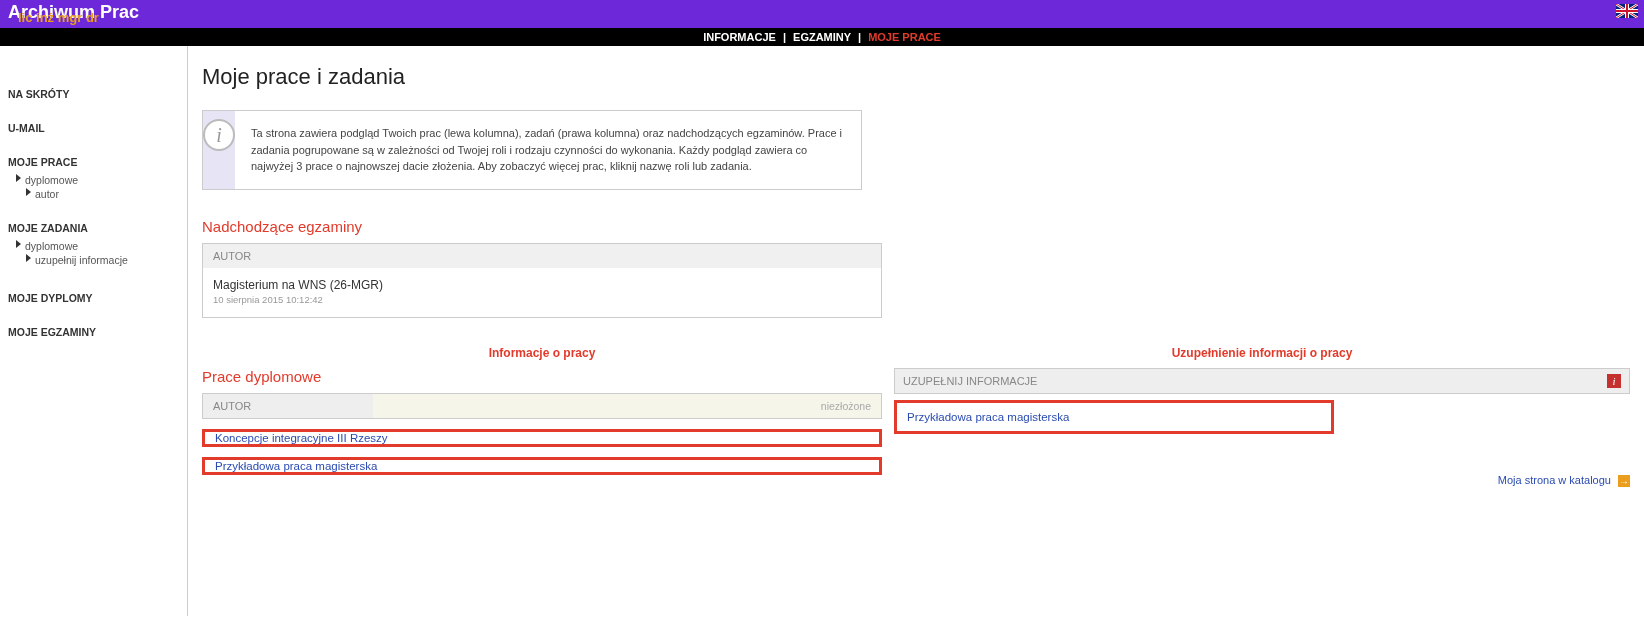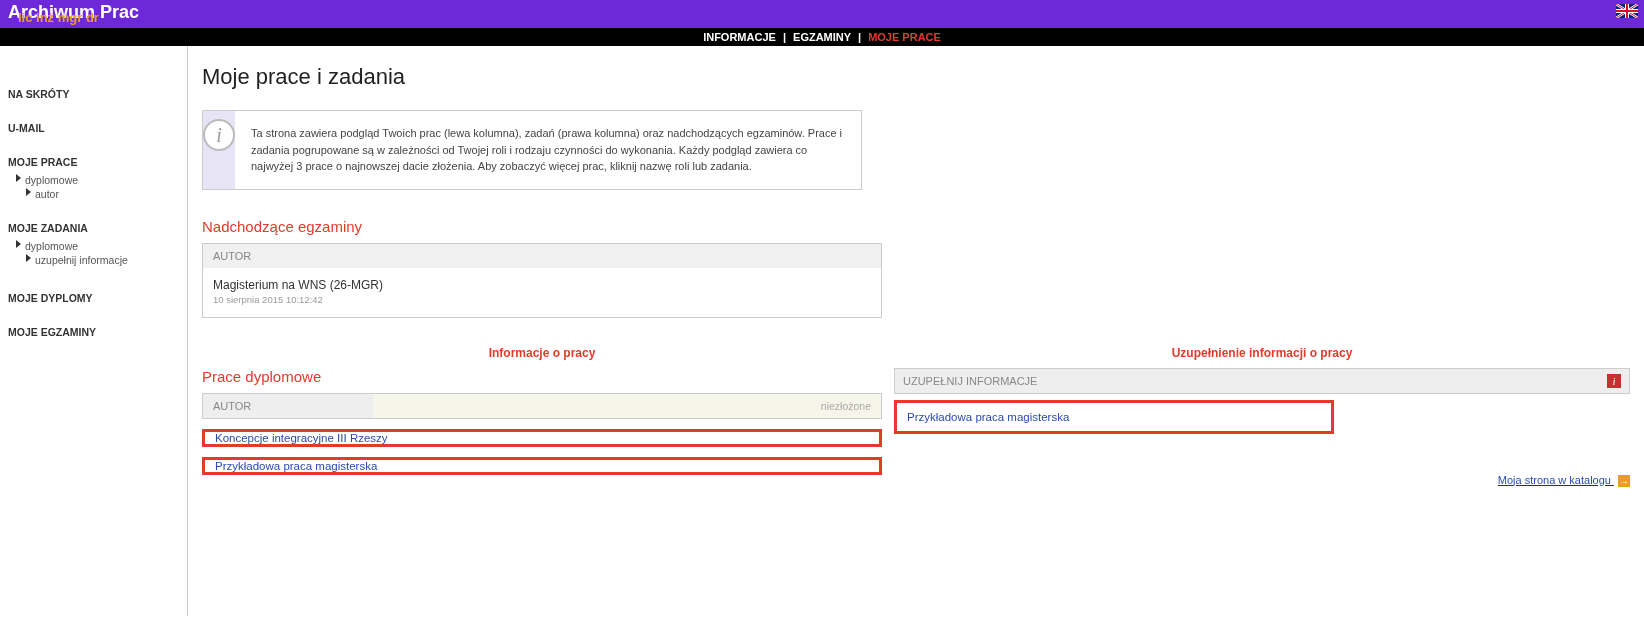--- a/index.html
+++ b/index.html
@@ -40,21 +40,21 @@
   .annot { color: #e23b2b; font-weight: bold; font-size: 12px; text-align: center; margin-bottom: 8px; }
   .list-header { display: flex; justify-content: space-between; border: 1px solid #ccc; }
   .list-header .lbl { background: #eee; flex: 0 0 170px; color: #888; padding: 6px 10px; font-size: 11px; }
   .list-header .rest { flex: 1; background: #f6f5e9; text-align: right; color: #aaa; font-size: 10.5px; padding: 6px 10px; }
   .thesis-row { border: 3px solid #e23b2b; padding: 0 10px; margin-top: 10px; }
   .thesis-row a, .task-row a { color: #2a4bb0; text-decoration: none; font-size: 11.5px; }
   .tasks-header { display: flex; align-items: center; border: 1px solid #ccc; background: #eee; color: #888; padding: 5px 8px; font-size: 11px; margin-top: 0; }
   .tasks-header .fill { flex: 1; }
   .info-sq { width: 14px; height: 14px; background: #c4312e; color: #fff; display: flex; align-items: center; justify-content: center; font-family: Georgia, serif; font-style: italic; font-size: 11px; }
   .task-row { border: 3px solid #e23b2b; padding: 8px 10px; margin-top: 6px; width: 440px; }
-  .footer-link { text-align: right; margin-top: 40px; font-size: 11px; text-decoration: underline; }
+  .footer-link { text-align: right; margin-top: 40px; font-size: 11px; }
   .footer-link a { color: #2a4bb0; text-decoration: none; }
   .arrow-box { display: inline-block; width: 12px; height: 12px; background: #eb9e1e; color: #fff; font-size: 10px; text-align: center; line-height: 12px; margin-left: 4px; vertical-align: middle; }
   .nav-wrap { position: relative; }
   .logo-overlay { position: absolute; left: 0; top: -18px; }
 </style>
 </head>
 <body>
 
 <div class="header-bar">
   <div class="logo-wrap">

